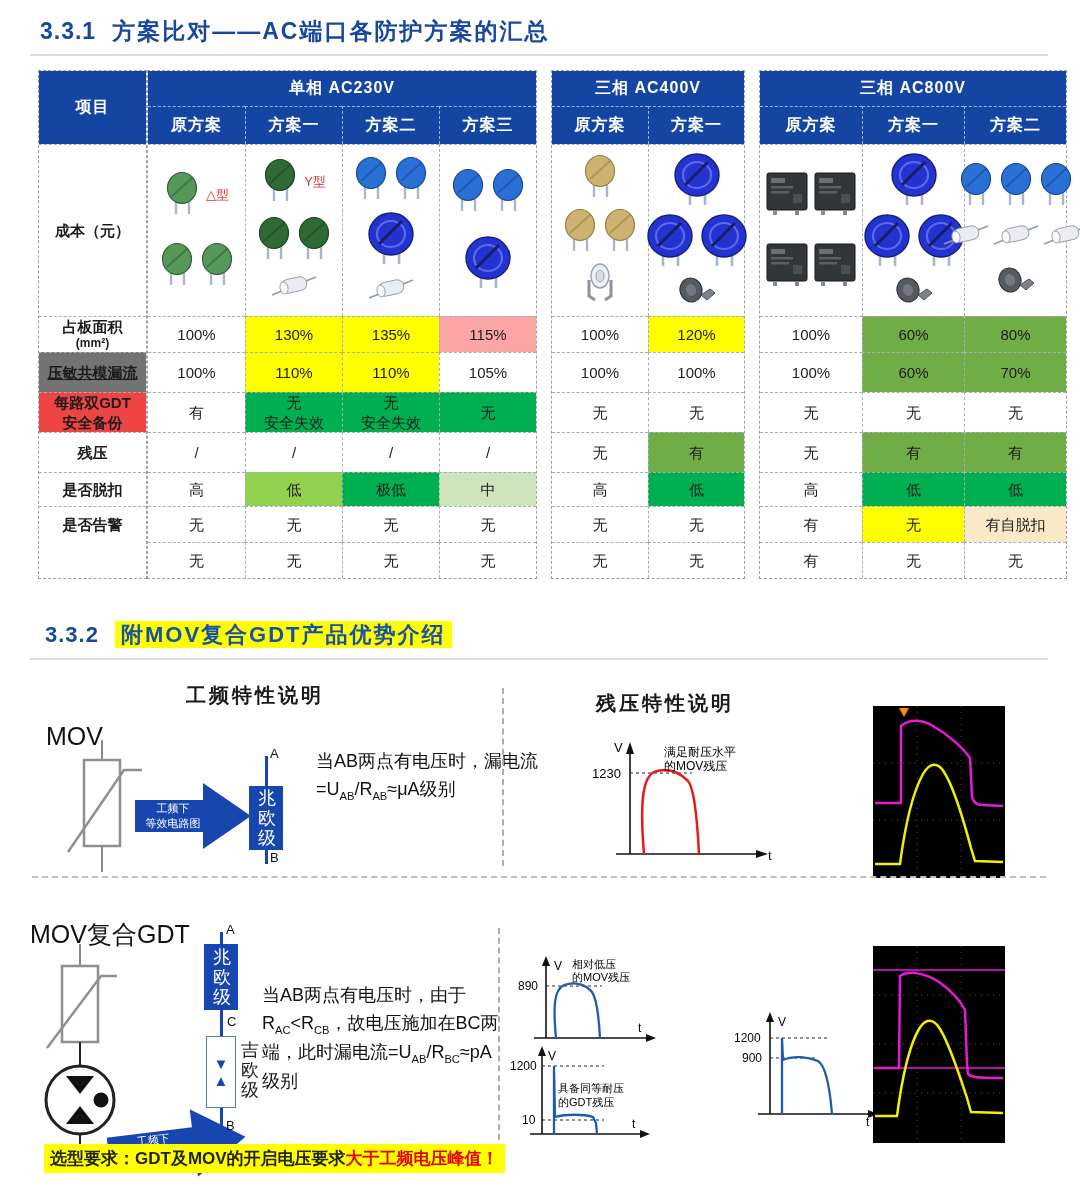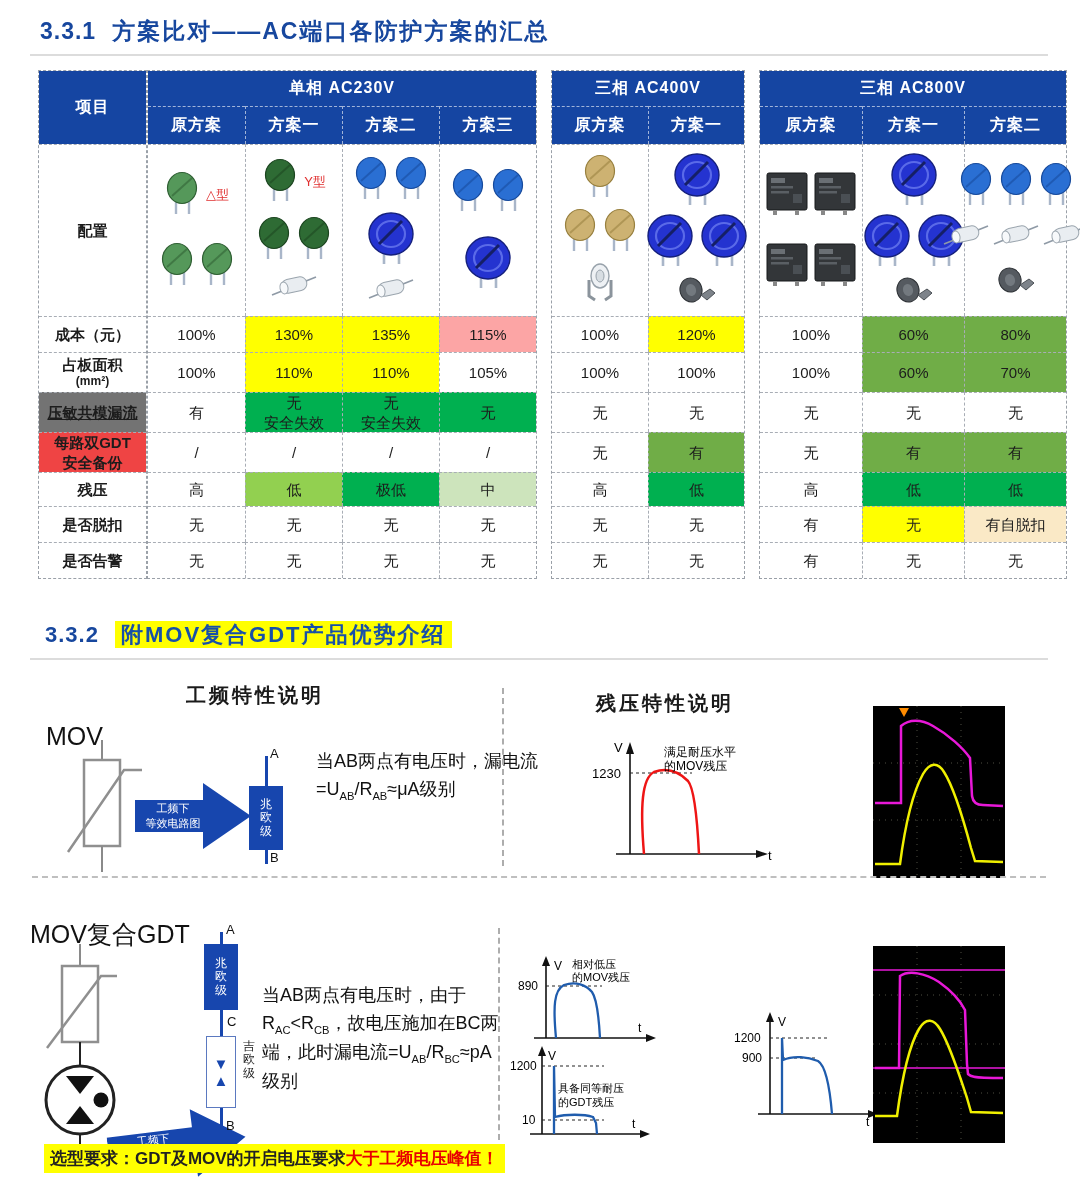--- a/index.html
+++ b/index.html
@@ -9,21 +9,21 @@
   }
   .abs{position:absolute;}
   .h1{color:#17479E;font-weight:bold;font-size:23px;letter-spacing:2px;white-space:nowrap;}
   .h1 .num{letter-spacing:1px;margin-right:16px;}
   .hrline{height:2px;background:#dcdcdc;}
   .hl{background:#FFFF00;color:#1750A8;padding:1px 6px;margin-top:13px;}
   .sechead{font-size:20px;font-weight:bold;color:#1a1a1a;letter-spacing:3px;text-align:center;}
   .devlabel{font-size:25px;color:#111;}
   .desc{font-size:18px;color:#111;line-height:1.55;}
   sub{font-size:0.62em;}
-  .vtext{line-height:1.12;font-size:12px;word-break:break-all;text-align:center;}
+  .vtext{line-height:1.12;font-size:18px;word-break:break-all;text-align:center;}
   .megbox{background:#1746AE;color:#fff;display:flex;align-items:center;justify-content:center;}
   .gigbox{border:1.5px solid #5b79c0;background:#fff;display:flex;flex-direction:column;align-items:center;justify-content:center;gap:2px;}
   .tri{color:#1746AE;font-size:15px;line-height:1;}
   .nodelbl{font-size:13px;color:#111;}
   .vline{width:3px;background:#1746AE;}
   .vdash{border-left:2px dashed #adadad;width:0;}
   .hdash{border-top:2px dashed #bfbfbf;height:0;}
   .note{background:#FFFF00;font-size:17px;font-weight:bold;padding:3px 6px;white-space:nowrap;}
   .note .red{color:#E80000;}
   .arrowwrap{position:relative;}
@@ -45,23 +45,20 @@
   <span class="num">3.3.1</span><span>方案比对——AC端口各防护方案的汇总</span>
 </div>
 <div class="abs hrline" style="left:30px;top:54px;width:1018px;"></div>
 
 <div class="abs tblwrap" style="left:38px;top:70px;">
     <div class="grp" style="grid-template-columns: 107px; grid-template-rows: 73px 172px 36px 40px 40px 40px 34px 36px 36px;">
       <div class="tc th">
         <div>项目</div>
       </div>
       <div class="tc lbl" style="background: rgb(255, 255, 255); border-top: 1.5px dashed rgb(168, 173, 181);">
-        <div>配置</div>
-      </div>
-      <div class="tc lbl" style="background: rgb(255, 255, 255); border-top: 1.5px dashed rgb(168, 173, 181);">
         <div>成本（元）</div>
       </div>
       <div class="tc lbl" style="background: rgb(255, 255, 255); border-top: 1.5px dashed rgb(168, 173, 181);">
         <div>占板面积</div>
         <div style="font-size: 12px;">(mm²)</div>
       </div>
       <div class="tc lbl" style="background: #737373; border-top: 1.5px dashed rgb(168, 173, 181); text-decoration: underline;">
         <div>压敏共模漏流</div>
       </div>
       <div class="tc lbl" style="background: #ef4444; border-top: 1.5px dashed rgb(168, 173, 181);">

